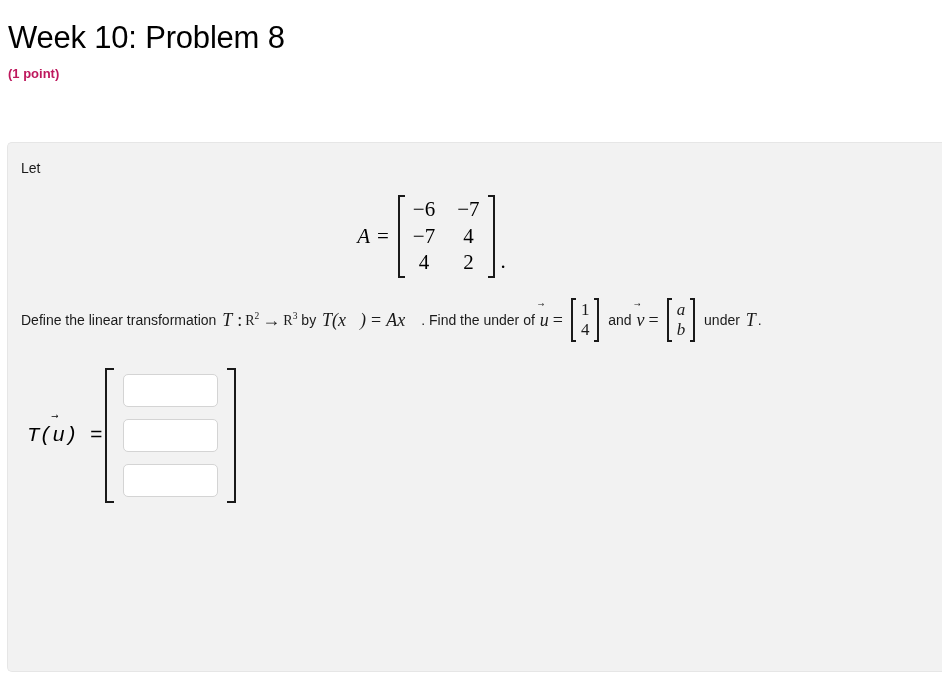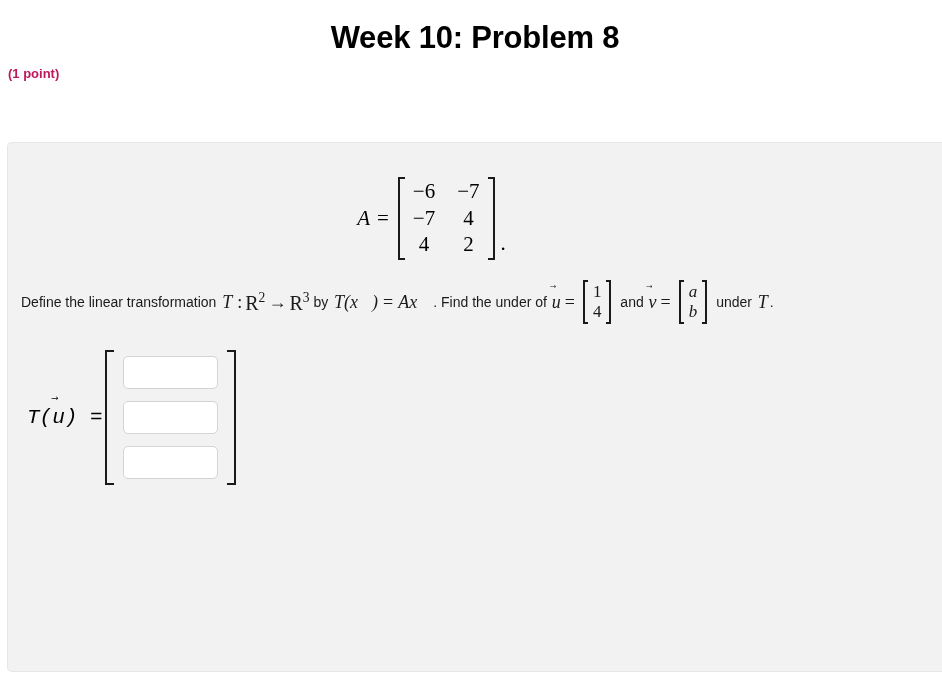--- a/index.html
+++ b/index.html
@@ -16,26 +16,25 @@
     position: relative;
   }
 
   
   .page-header {
     padding: 22px 0 0 8px;
   }
   .page-title {
     font-family: "Liberation Sans", sans-serif;
     font-size: 31px;
-    font-weight: bold;
+    font-weight: normal;
     line-height: 1.05;
     letter-spacing: -0.2px;
     margin: 0;
     color: #000;
-    text-align: center;
   }
   .point-value {
     font-family: "Liberation Sans", sans-serif;
     font-size: 13px;
     font-weight: bold;
     margin-top: 11px;
     color: #be185d;
   }
 
   
@@ -147,21 +146,21 @@
   }
   .sentence .mn {
     font-family: "Liberation Serif", serif;
     font-style: normal;
     font-size: 18px;
     padding: 0 3px;
   }
   .bb {
     font-family: "Liberation Serif", serif;
     font-style: normal;
-    font-size: 20px;
+    font-size: 14px;
   }
   .sup {
     font-size: 0.68em;
     vertical-align: super;
     font-style: normal;
   }
   .vecsym {
     position: relative;
     display: inline-block;
     font-family: "Liberation Serif", serif;
@@ -258,20 +257,21 @@
 </head>
 <body>
 
 <div class="page-header">
   <h1 class="page-title">Week 10: Problem 8</h1>
   <div class="point-value">(1 point)</div>
 </div>
 
 <div class="problem-panel">
 
+  <div class="let-text">Let</div>
 
   <div class="display-row">
     <span class="eq-lhs">A</span>
     <span class="eq-sign">=</span>
     <span class="matrix-wrap">
       <span class="brk brk-l"></span>
       <span class="matrix-grid cols2">
         <span class="cell">−6</span>
         <span class="cell">−7</span>
         <span class="cell">−7</span>

